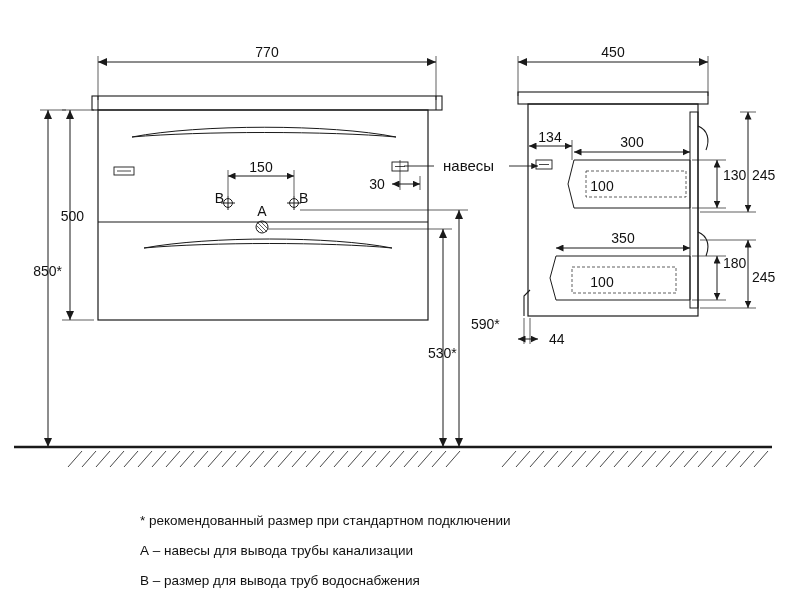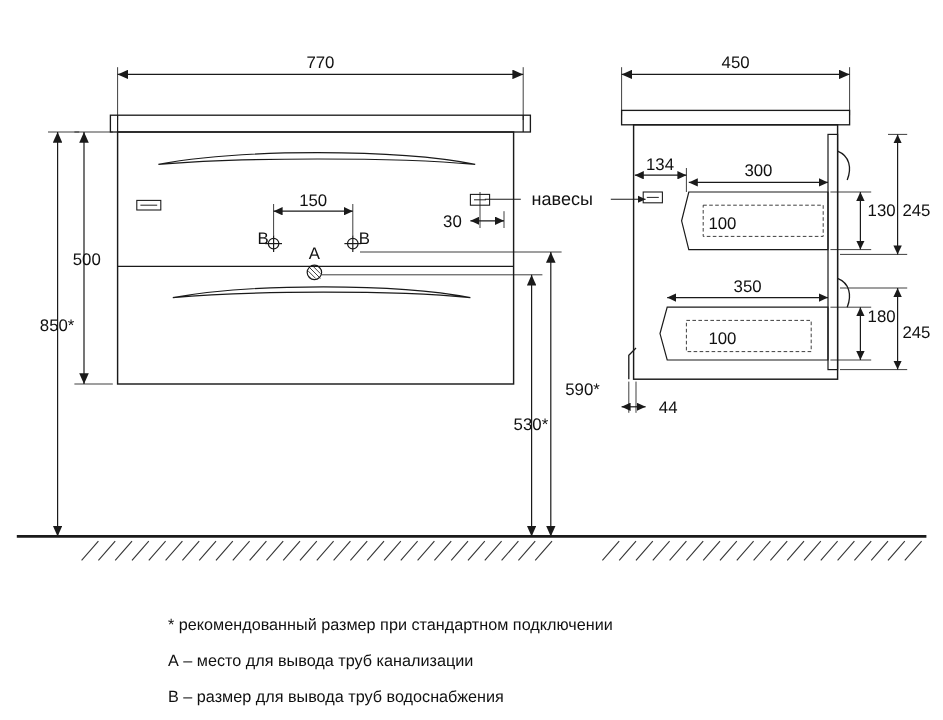--- a/index.html
+++ b/index.html
@@ -257,17 +257,17 @@
       <text x="752" y="180" text-anchor="start">245</text>
       <text x="723" y="268" text-anchor="start">180</text>
       <text x="752" y="282" text-anchor="start">245</text>
 
       <text x="549" y="344" text-anchor="start">44</text>
     </g>
   </svg>
 
   <div class="notes">
     <div class="note-line">* рекомендованный размер при стандартном подключении</div>
-    <div class="note-line">А – место для вывода труб канализации</div>
+    <div class="note-line">А – навесы для вывода трубы канализации</div>
     <div class="note-line">В – размер для вывода труб водоснабжения</div>
   </div>
 
 </div>
 
 </body></html>

